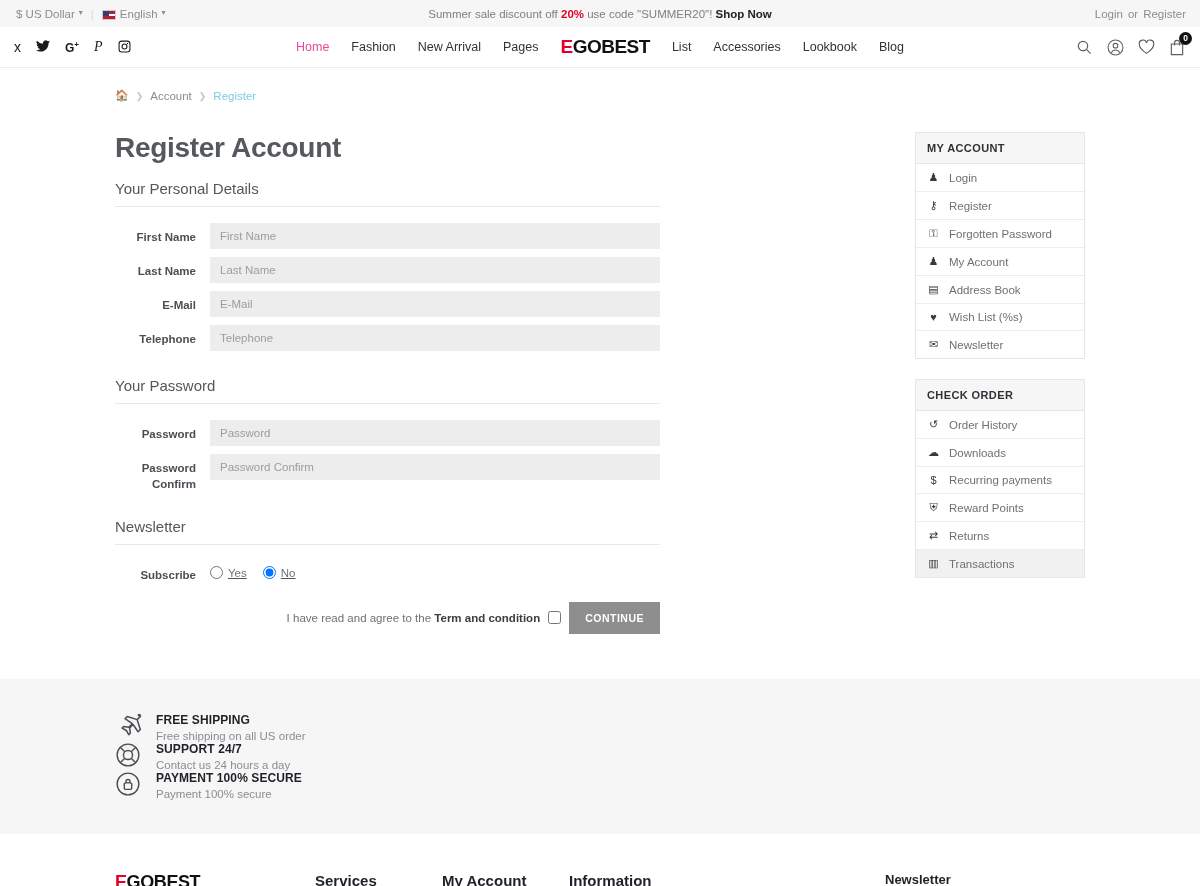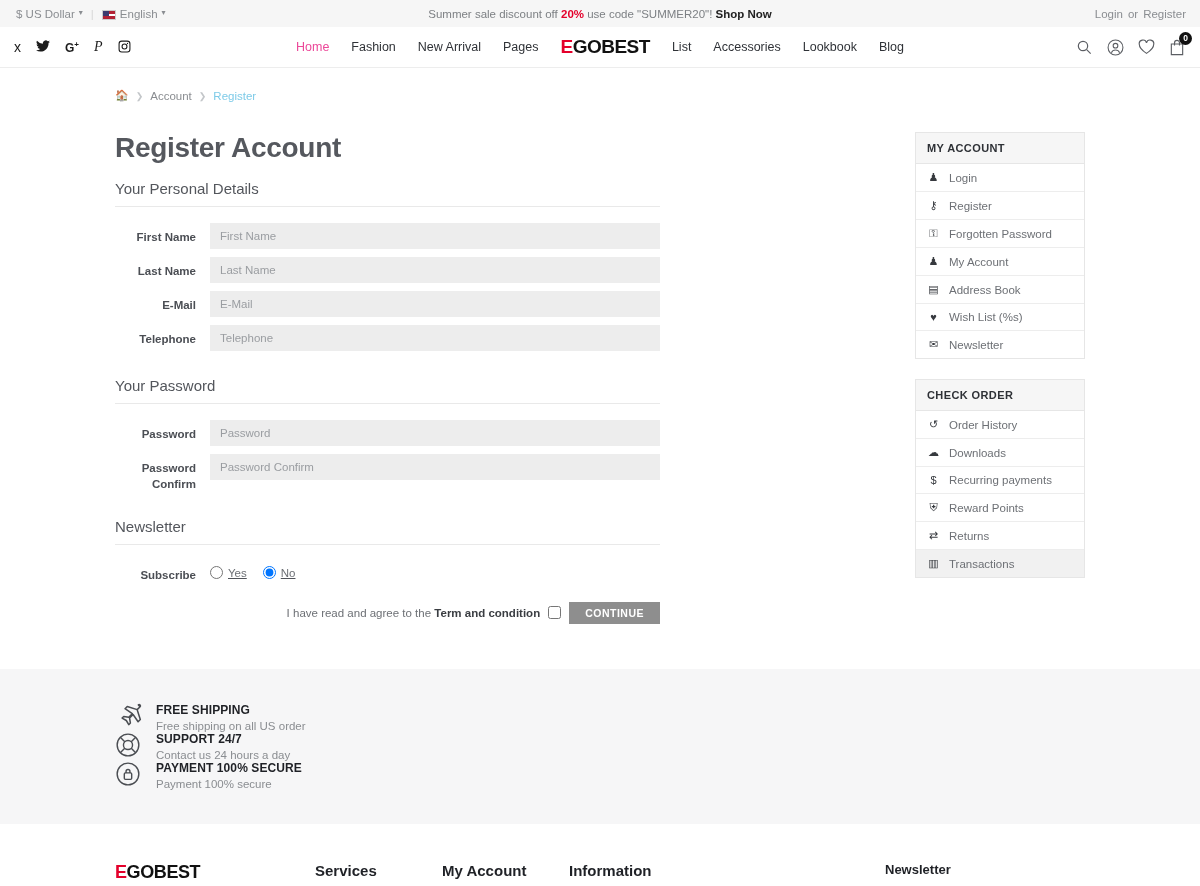--- a/index.html
+++ b/index.html
@@ -109,21 +109,21 @@
   .radio-row label { display: flex; align-items: center; gap: 5px; font-size: 11.5px; color: #6d7075; margin-right: 10px; cursor: pointer; }
   .radio-row input { margin: 0; }
   .agree-row {
     display: flex; align-items: center; justify-content: flex-end;
     gap: 8px; margin-top: 18px;
   }
   .agree-text { font-size: 11.5px; color: #6d7075; }
   .agree-text b { color: #3a3d42; font-weight: bold; }
   .btn-continue {
     background: #8e8e8e; color: #fff; border: none; font-size: 10.5px;
-    font-weight: bold; letter-spacing: 0.5px; padding: 0 16px; height: 22px;
+    font-weight: bold; letter-spacing: 0.5px; padding: 0 16px; height: 32px;
     cursor: pointer; font-family: "Liberation Sans", sans-serif;
   }
 
   
   .panel { border: 1px solid #e6e6e6; background: #fff; margin-bottom: 20px; }
   .panel-head {
     background: #f6f6f6; font-size: 11px; font-weight: bold; letter-spacing: 0.4px;
     color: #2e3136; padding: 9px 11px; border-bottom: 1px solid #e6e6e6;
   }
   .panel-item {

